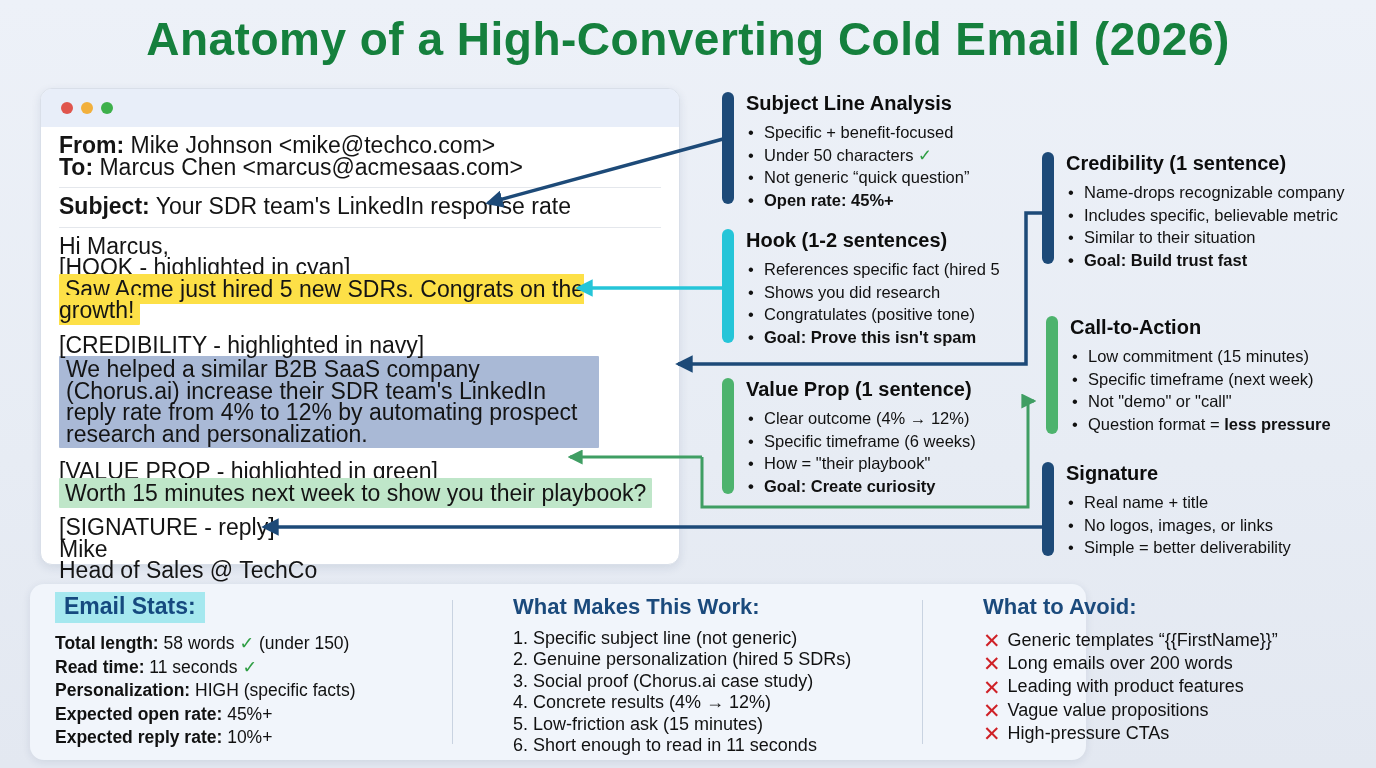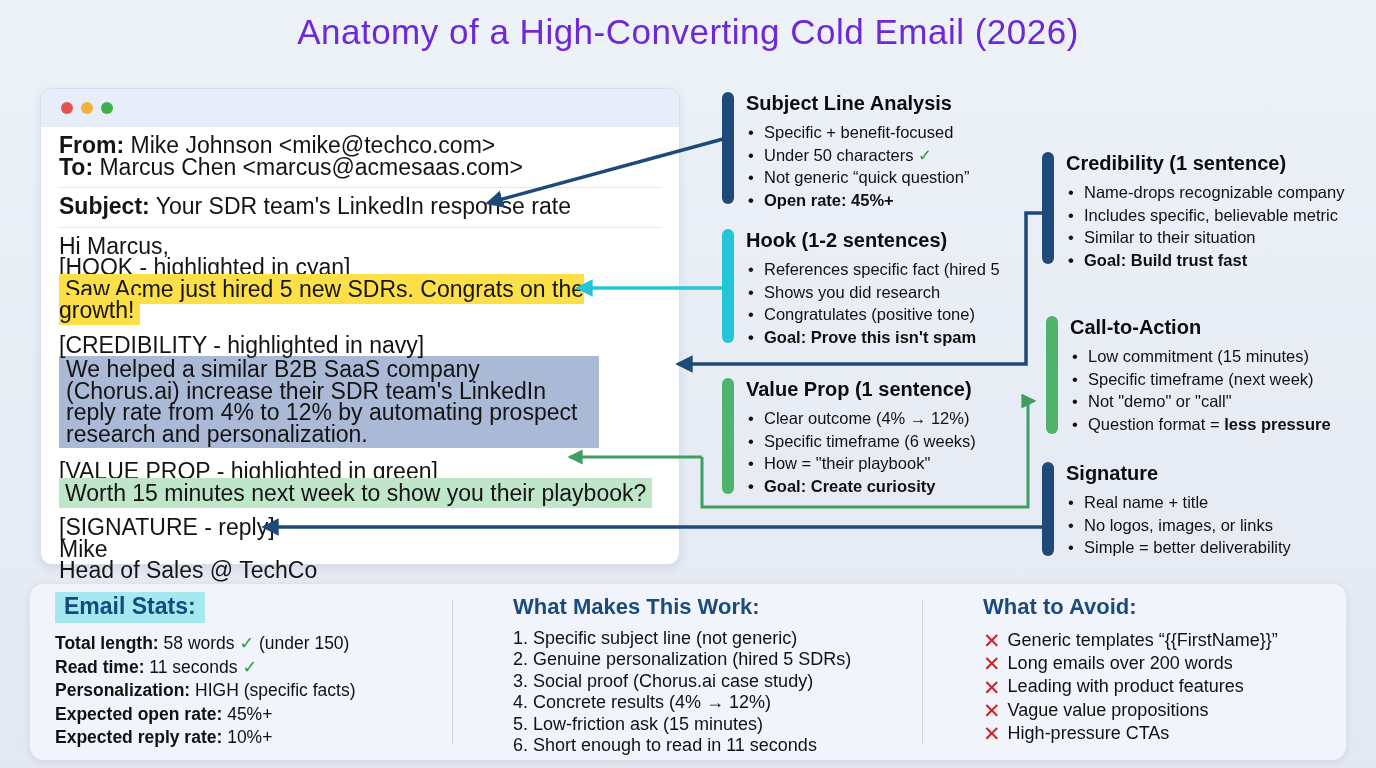--- a/index.html
+++ b/index.html
@@ -4,21 +4,21 @@
 <style>
   html,body{margin:0;padding:0;}
   body{
     width:1376px;height:768px;position:relative;overflow:hidden;
     background:linear-gradient(180deg,#edf1f8 0%,#e7ecf4 60%,#e3e8f1 100%);
     font-family:"Liberation Sans","DejaVu Sans",sans-serif;color:#111;
   }
   
   #title{
     position:absolute;top:12px;left:0;width:100%;text-align:center;
-    font-size:35px;font-weight:normal;color:#6d28d9;letter-spacing:.5px;
+    font-size:46px;font-weight:bold;color:#15803d;letter-spacing:.5px;
   }
   
   .email-card{
     position:absolute;left:40px;top:88px;width:640px;height:477px;
     background:#ffffff;border:1px solid #d9dfe9;border-radius:12px;
     box-shadow:0 3px 10px rgba(30,50,90,.10);z-index:1;box-sizing:border-box;
   }
   .card-header{
     height:38px;background:#e8eef9;border-radius:11px 11px 0 0;
     display:flex;align-items:center;padding-left:20px;gap:8px;
@@ -42,21 +42,21 @@
   .co-list{list-style:none;margin:6px 0 0 0;padding:0;}
   .co-list li{font-size:16.5px;line-height:22.5px;white-space:nowrap;position:relative;padding-left:18px;}
   .co-list li::before{content:"•";position:absolute;left:2px;}
   .co-list li.b{font-weight:bold;}
   .b{font-weight:bold;}
   .check{color:#2f9e44;font-weight:bold;}
   
   #wires{position:absolute;left:0;top:0;z-index:5;pointer-events:none;}
   
   .bottom-panel{
-    position:absolute;left:30px;top:584px;width:1316px;height:176px;
+    position:absolute;left:30px;top:584px;width:1056px;height:176px;
     background:#f1f5fb;border-radius:14px;box-shadow:0 2px 8px rgba(30,50,90,.10);z-index:1;
   }
   .vdiv{position:absolute;top:16px;bottom:16px;width:1px;background:#c9d3e1;}
   .bp-col{position:absolute;top:8px;}
   .bp-head{font-size:22px;font-weight:bold;color:#1b4a7c;white-space:nowrap;}
   .stats-head{display:inline-block;background:#a5e8ef;padding:1px 9px 3px 9px;font-size:23px;}
   .stat-row{font-size:17.5px;line-height:23.5px;white-space:nowrap;}
   .stats-rows{margin-top:9px;}
   .num-row{font-size:18px;line-height:21.4px;white-space:nowrap;}
   .work-rows{margin-top:8px;}

